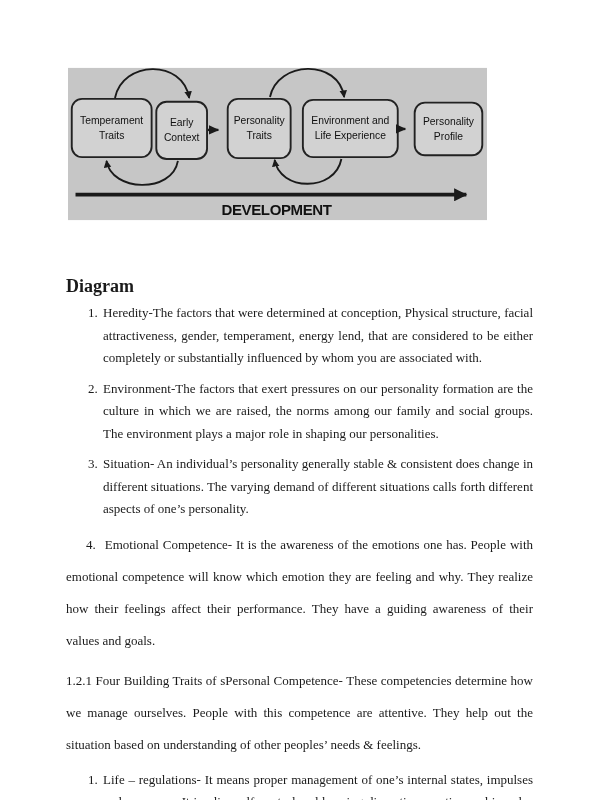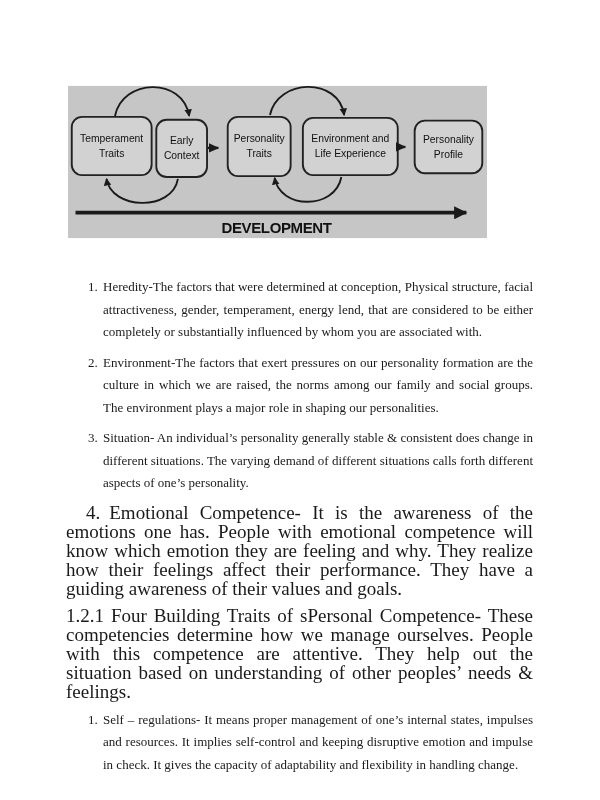--- a/index.html
+++ b/index.html
@@ -8,21 +8,21 @@
     width: 600px;
     height: 800px;
     background: #ffffff;
     overflow: hidden;
     font-family: "Liberation Serif", "DejaVu Serif", serif;
     color: #1a1a1a;
   }
   .diagram-wrap {
     position: absolute;
     left: 68px;
-    top: 81px;
+    top: 63px;
     width: 419px;
     height: 162px;
   }
   .diagram-wrap svg { display: block; width: 100%; height: 100%; }
   .box-label {
     font-family: "Liberation Sans", "DejaVu Sans", sans-serif;
     font-size: 11px;
     fill: #111111;
     text-anchor: middle;
   }
@@ -51,22 +51,22 @@
     padding-left: 22px;
     margin: 0 0 8px 0;
     font-size: 13px;
     line-height: 22.5px;
     text-align: justify;
   }
   .list-num { flex: 0 0 15px; }
   .list-body { flex: 1; }
   .para {
     margin: 0 0 8px 0;
-    font-size: 19px;
-    line-height: 19px;
+    font-size: 13px;
+    line-height: 32px;
     text-align: justify;
   }
   .para-indent { text-indent: 20px; }
   .inline-num { margin-right: 9px; }
   b { font-weight: 400; }
 </style>
 </head>
 <body>
 
 <div class="page">
@@ -112,20 +112,21 @@
       <path d="M 149 66 L 160 66" fill="none" stroke-width="2.5" marker-end="url(#arrow-lg)" stroke="#1a1a1a"></path>
       <path d="M 352 65 L 359 65" fill="none" stroke-width="2.5" marker-end="url(#arrow-lg)" stroke="#1a1a1a"></path>
 
       <path d="M 8 135 L 424 135" fill="none" stroke-width="4" marker-end="url(#arrow-dev)" stroke="#1a1a1a"></path>
       <text class="dev-label" x="222" y="157">DEVELOPMENT</text>
     </svg>
   </div>
 
   <div class="content">
 
+    <h1 class="doc-heading">Diagram</h1>
 
     <div class="list-item">
       <span class="list-num">1.</span>
       <span class="list-body"><b>Heredity-</b><span>The factors that were determined at conception, Physical structure, facial attractiveness, gender, temperament, energy lend, that are considered to be either completely or substantially influenced by whom you are associated with.</span></span>
     </div>
 
     <div class="list-item">
       <span class="list-num">2.</span>
       <span class="list-body"><b>Environment-</b><span>The factors that exert pressures on our personality formation are the culture in which we are raised, the norms among our family and social groups. The environment plays a major role in shaping our personalities.</span></span>
     </div>
@@ -134,17 +135,17 @@
       <span class="list-num">3.</span>
       <span class="list-body"><b>Situation-</b><span> An individual’s personality generally stable &amp; consistent does change in different situations. The varying demand of different situations calls forth different aspects of one’s personality.</span></span>
     </div>
 
     <p class="para para-indent"><span class="inline-num">4.</span><b>Emotional Competence-</b><span> It is the awareness of the emotions one has. People with emotional competence will know which emotion they are feeling and why. They realize how their feelings affect their performance. They have a guiding awareness of their values and goals.</span></p>
 
     <p class="para"><b>1.2.1 Four Building Traits of sPersonal Competence-</b><span> These competencies determine how we manage ourselves. People with this competence are attentive. They help out the situation based on understanding of other peoples’ needs &amp; feelings.</span></p>
 
     <div class="list-item">
       <span class="list-num">1.</span>
-      <span class="list-body"><b>Self – regulations-</b><span> It means proper management of one’s internal states, impulses and resources. It implies self-control and keeping disruptive emotion and impulse in check. It gives the capacity of adaptability and flexibility in handling change.</span></span>
+      <span class="list-body"><b>Life – regulations-</b><span> It means proper management of one’s internal states, impulses and resources. It implies self-control and keeping disruptive emotion and impulse in check. It gives the capacity of adaptability and flexibility in handling change.</span></span>
     </div>
 
   </div>
 </div>
 
 </body></html>

